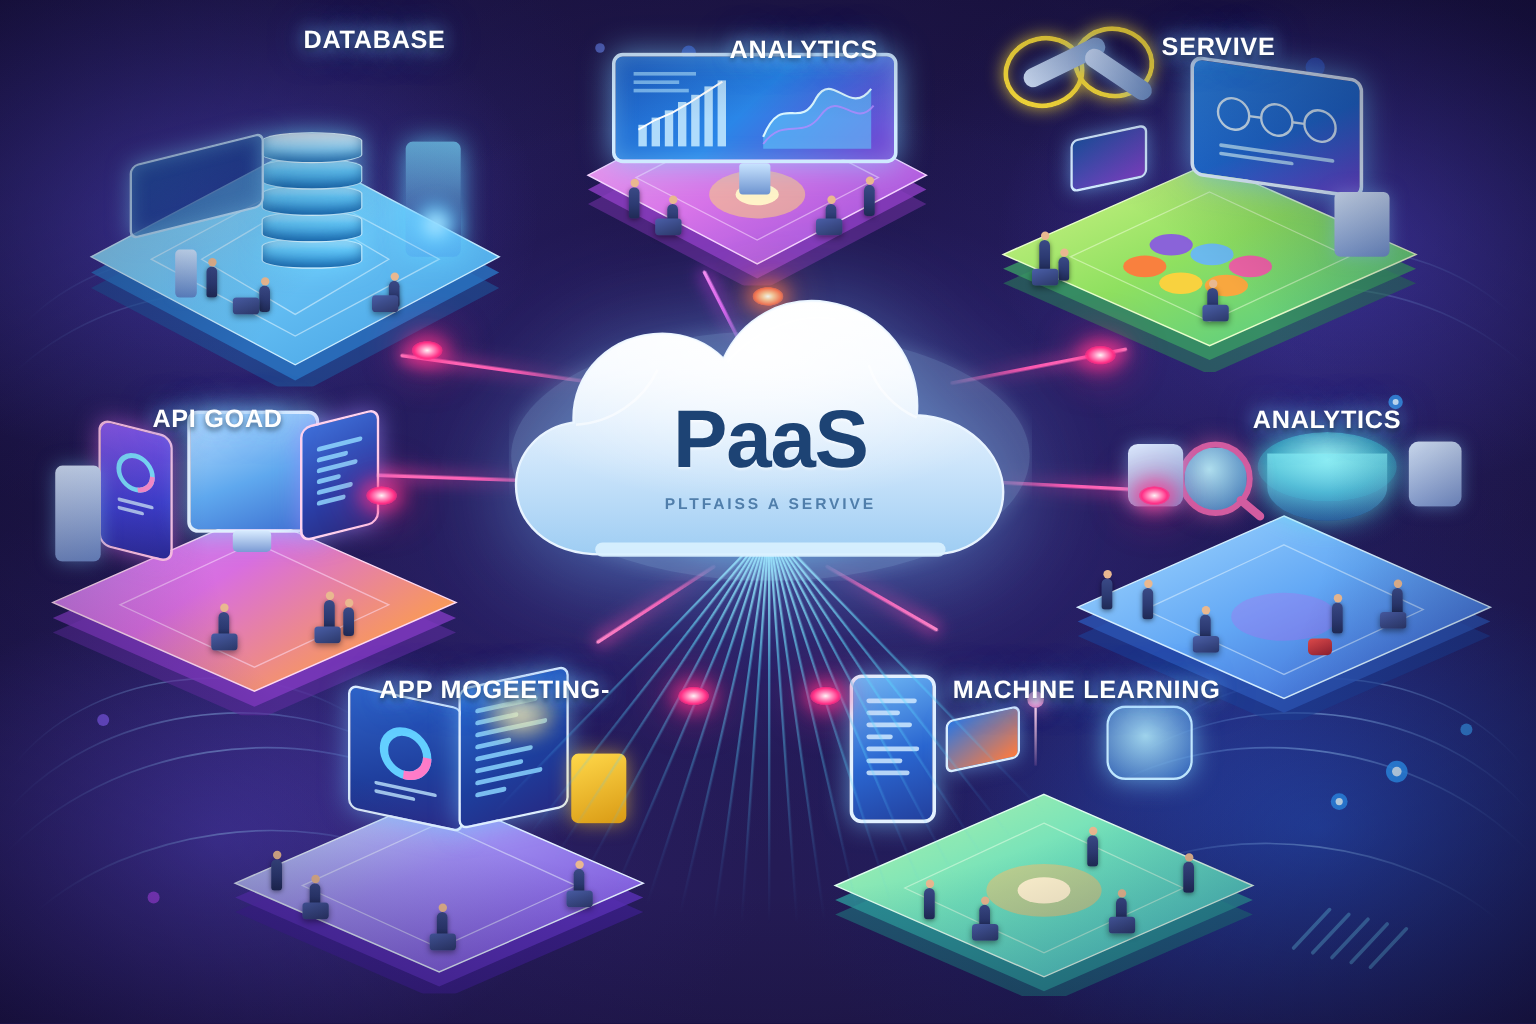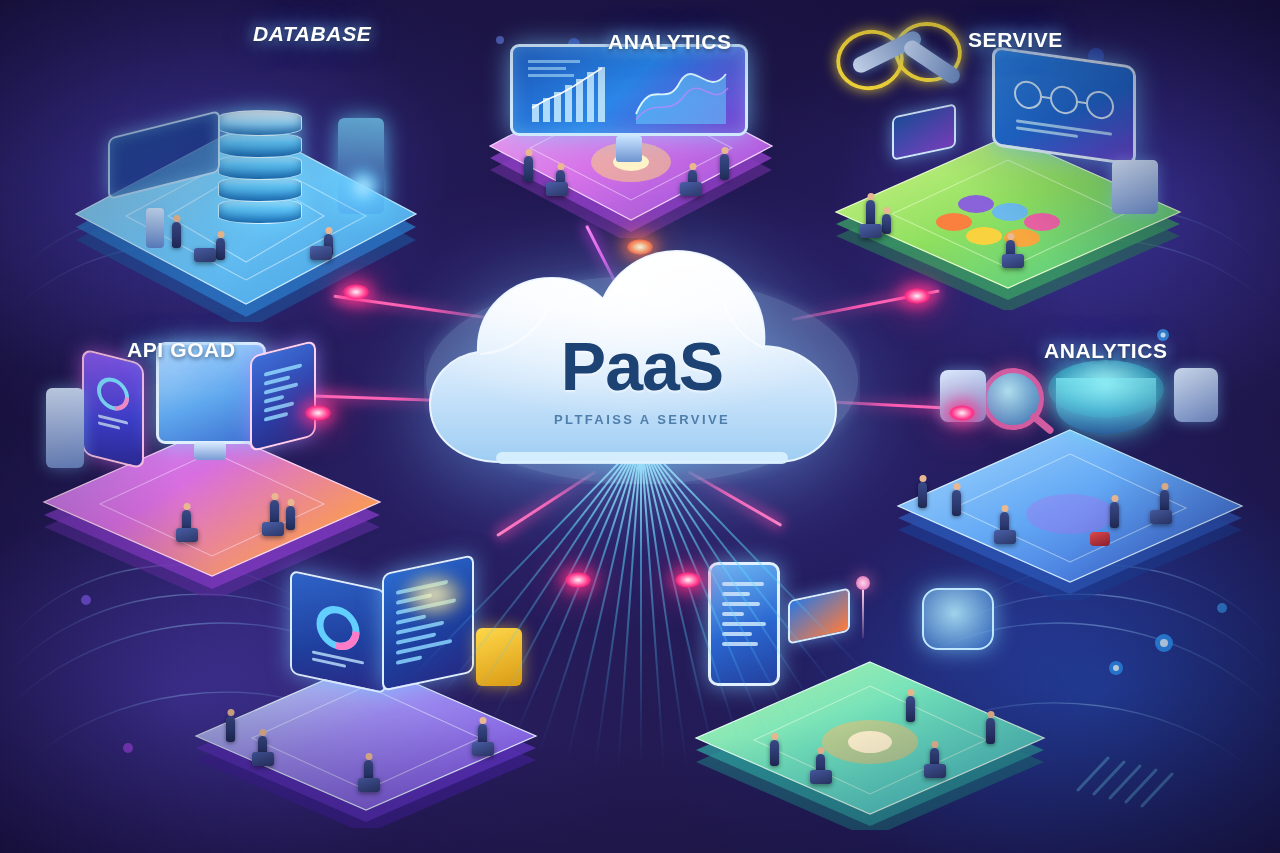--- a/index.html
+++ b/index.html
@@ -302,21 +302,21 @@
     <div class="flare" style="left:278px; top:52px; width:38px; height:38px; background:radial-gradient(circle,#ffffff,#57c8ff 45%,rgba(40,120,255,0) 72%);"></div>
 
     
     <div class="person" style="left:106px; top:106px;"></div>
     <div class="person" style="left:150px; top:122px; height:22px;"></div>
     <div class="person" style="left:258px; top:118px; height:22px;"></div>
     <div class="desk" style="left:128px; top:132px;"></div>
     <div class="desk" style="left:244px; top:130px;"></div>
     <div class="prop" style="left:80px; top:92px; width:18px; height:40px; background:linear-gradient(180deg,#cfe6ff,#5e86c8); box-shadow:0 0 10px rgba(120,190,255,.6);"></div>
   </div>
-  <div class="label" style="left:253px; top:22px;font-style:italic;">DATABASE</div>
+  <div class="label" style="left:253px; top:22px;">DATABASE</div>
 
   <div class="tile" style="left:482px; top:50px; width:298px; height:188px;">
     <div class="glow" style="background:radial-gradient(ellipse at 50% 65%, rgba(225,100,235,.70), rgba(150,60,210,0) 70%);"></div>
 
     <svg width="298" height="188" viewBox="0 0 298 188">
       <defs>
         <linearGradient id="anTop" x1="0" y1="0" x2="1" y2="1">
           <stop offset="0%" stop-color="#f3aff0"></stop>
             <stop offset="50%" stop-color="#d673e8"></stop>
             <stop offset="100%" stop-color="#8f49d6"></stop>
@@ -630,20 +630,21 @@
                 box-shadow:0 0 16px rgba(255,205,60,.55);"></div>
 
     <div class="person" style="left:40px;  top:68px;"></div>
     <div class="person" style="left:72px;  top:88px; height:22px;"></div>
     <div class="person" style="left:178px; top:112px; height:24px;"></div>
     <div class="person" style="left:292px; top:76px; height:22px;"></div>
     <div class="desk" style="left:66px;  top:104px;"></div>
     <div class="desk" style="left:172px; top:130px;"></div>
     <div class="desk" style="left:286px; top:94px;"></div>
   </div>
+  <div class="label" style="left:316px; top:564px;">APP MOGEETING-</div>
 
   <div class="tile" style="left:686px; top:648px; width:368px; height:182px;">
     <div class="glow" style="background:radial-gradient(ellipse at 50% 55%, rgba(90,225,180,.55), rgba(50,170,200,0) 74%);"></div>
 
     <svg width="368" height="182" viewBox="0 0 368 182">
       <defs>
         <linearGradient id="mlTop" x1="0" y1="0" x2="1" y2="1">
           <stop offset="0%" stop-color="#b6f5a8"></stop>
             <stop offset="45%" stop-color="#6fe0bc"></stop>
             <stop offset="100%" stop-color="#44c4d0"></stop>
@@ -696,20 +697,21 @@
                 box-shadow:0 0 22px rgba(120,210,255,.7);"></div>
 
     <div class="person" style="left:84px;  top:92px;"></div>
     <div class="person" style="left:130px; top:106px; height:22px;"></div>
     <div class="person" style="left:220px; top:48px;"></div>
     <div class="person" style="left:244px; top:100px; height:22px;"></div>
     <div class="person" style="left:300px; top:70px;"></div>
     <div class="desk" style="left:124px; top:122px;"></div>
     <div class="desk" style="left:238px; top:116px;"></div>
   </div>
+  <div class="label" style="left:794px; top:564px;">MACHINE LEARNING</div>
 
   <div class="rays">
     <div class="rayglow"></div>
     <div class="ray" style="transform:rotate(-44deg);"></div>
     <div class="ray" style="transform:rotate(-38deg);"></div>
     <div class="ray" style="transform:rotate(-33deg);"></div>
     <div class="ray" style="transform:rotate(-28deg);"></div>
     <div class="ray" style="transform:rotate(-23deg);"></div>
     <div class="ray" style="transform:rotate(-18deg);"></div>
     <div class="ray" style="transform:rotate(-13deg);"></div>

